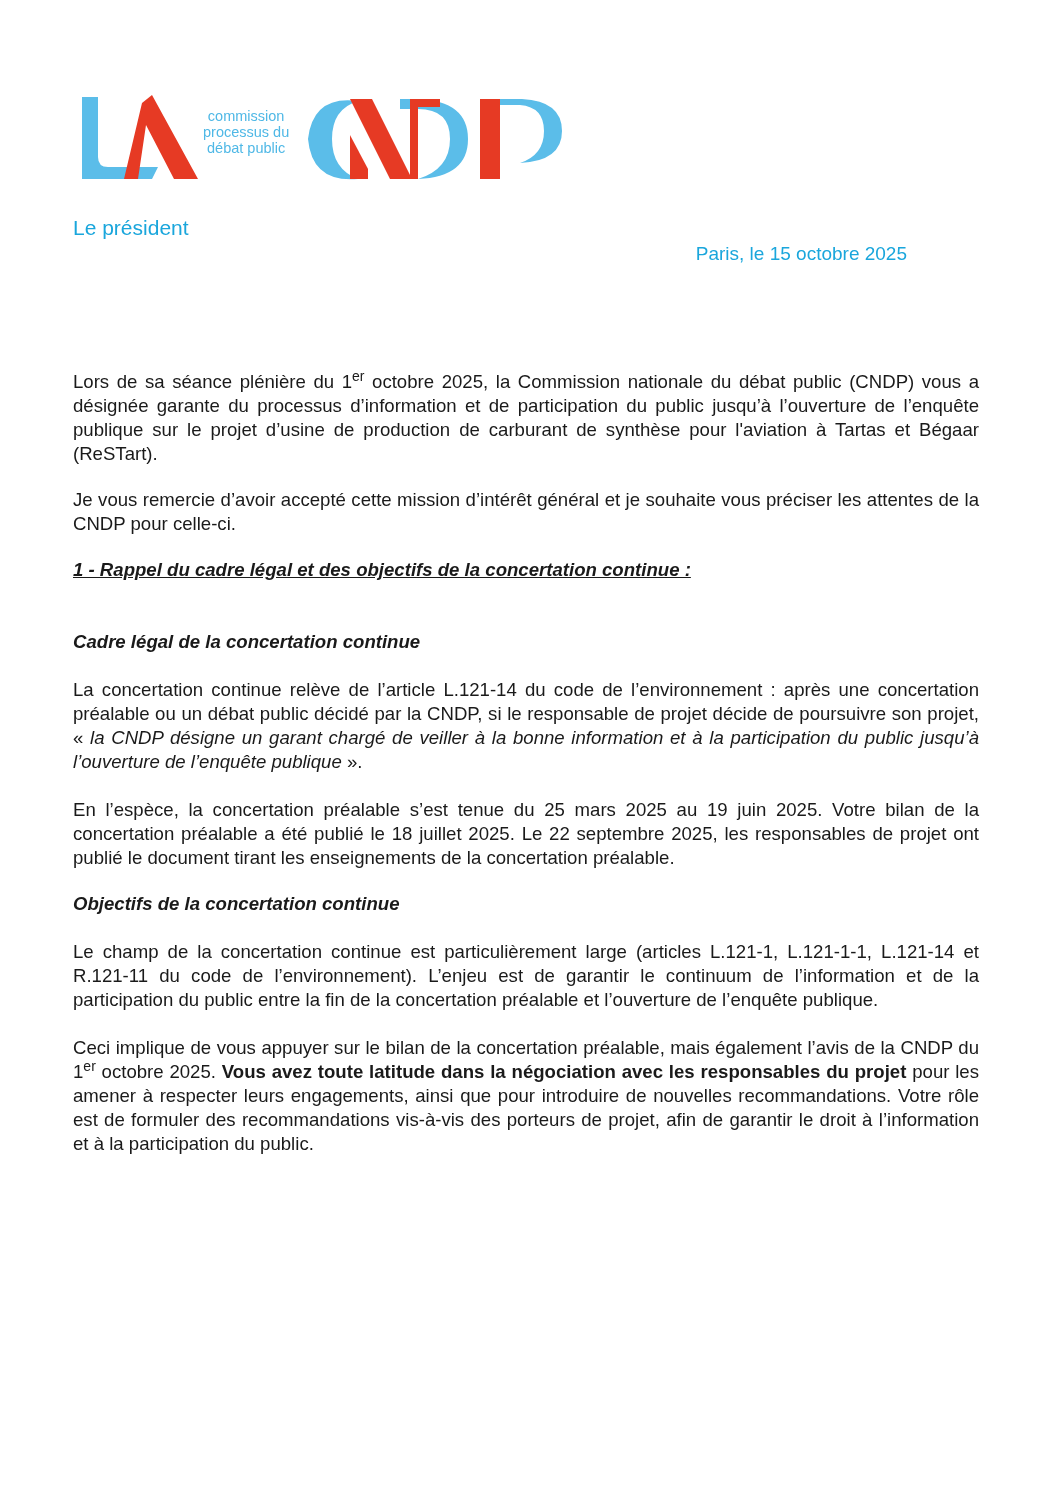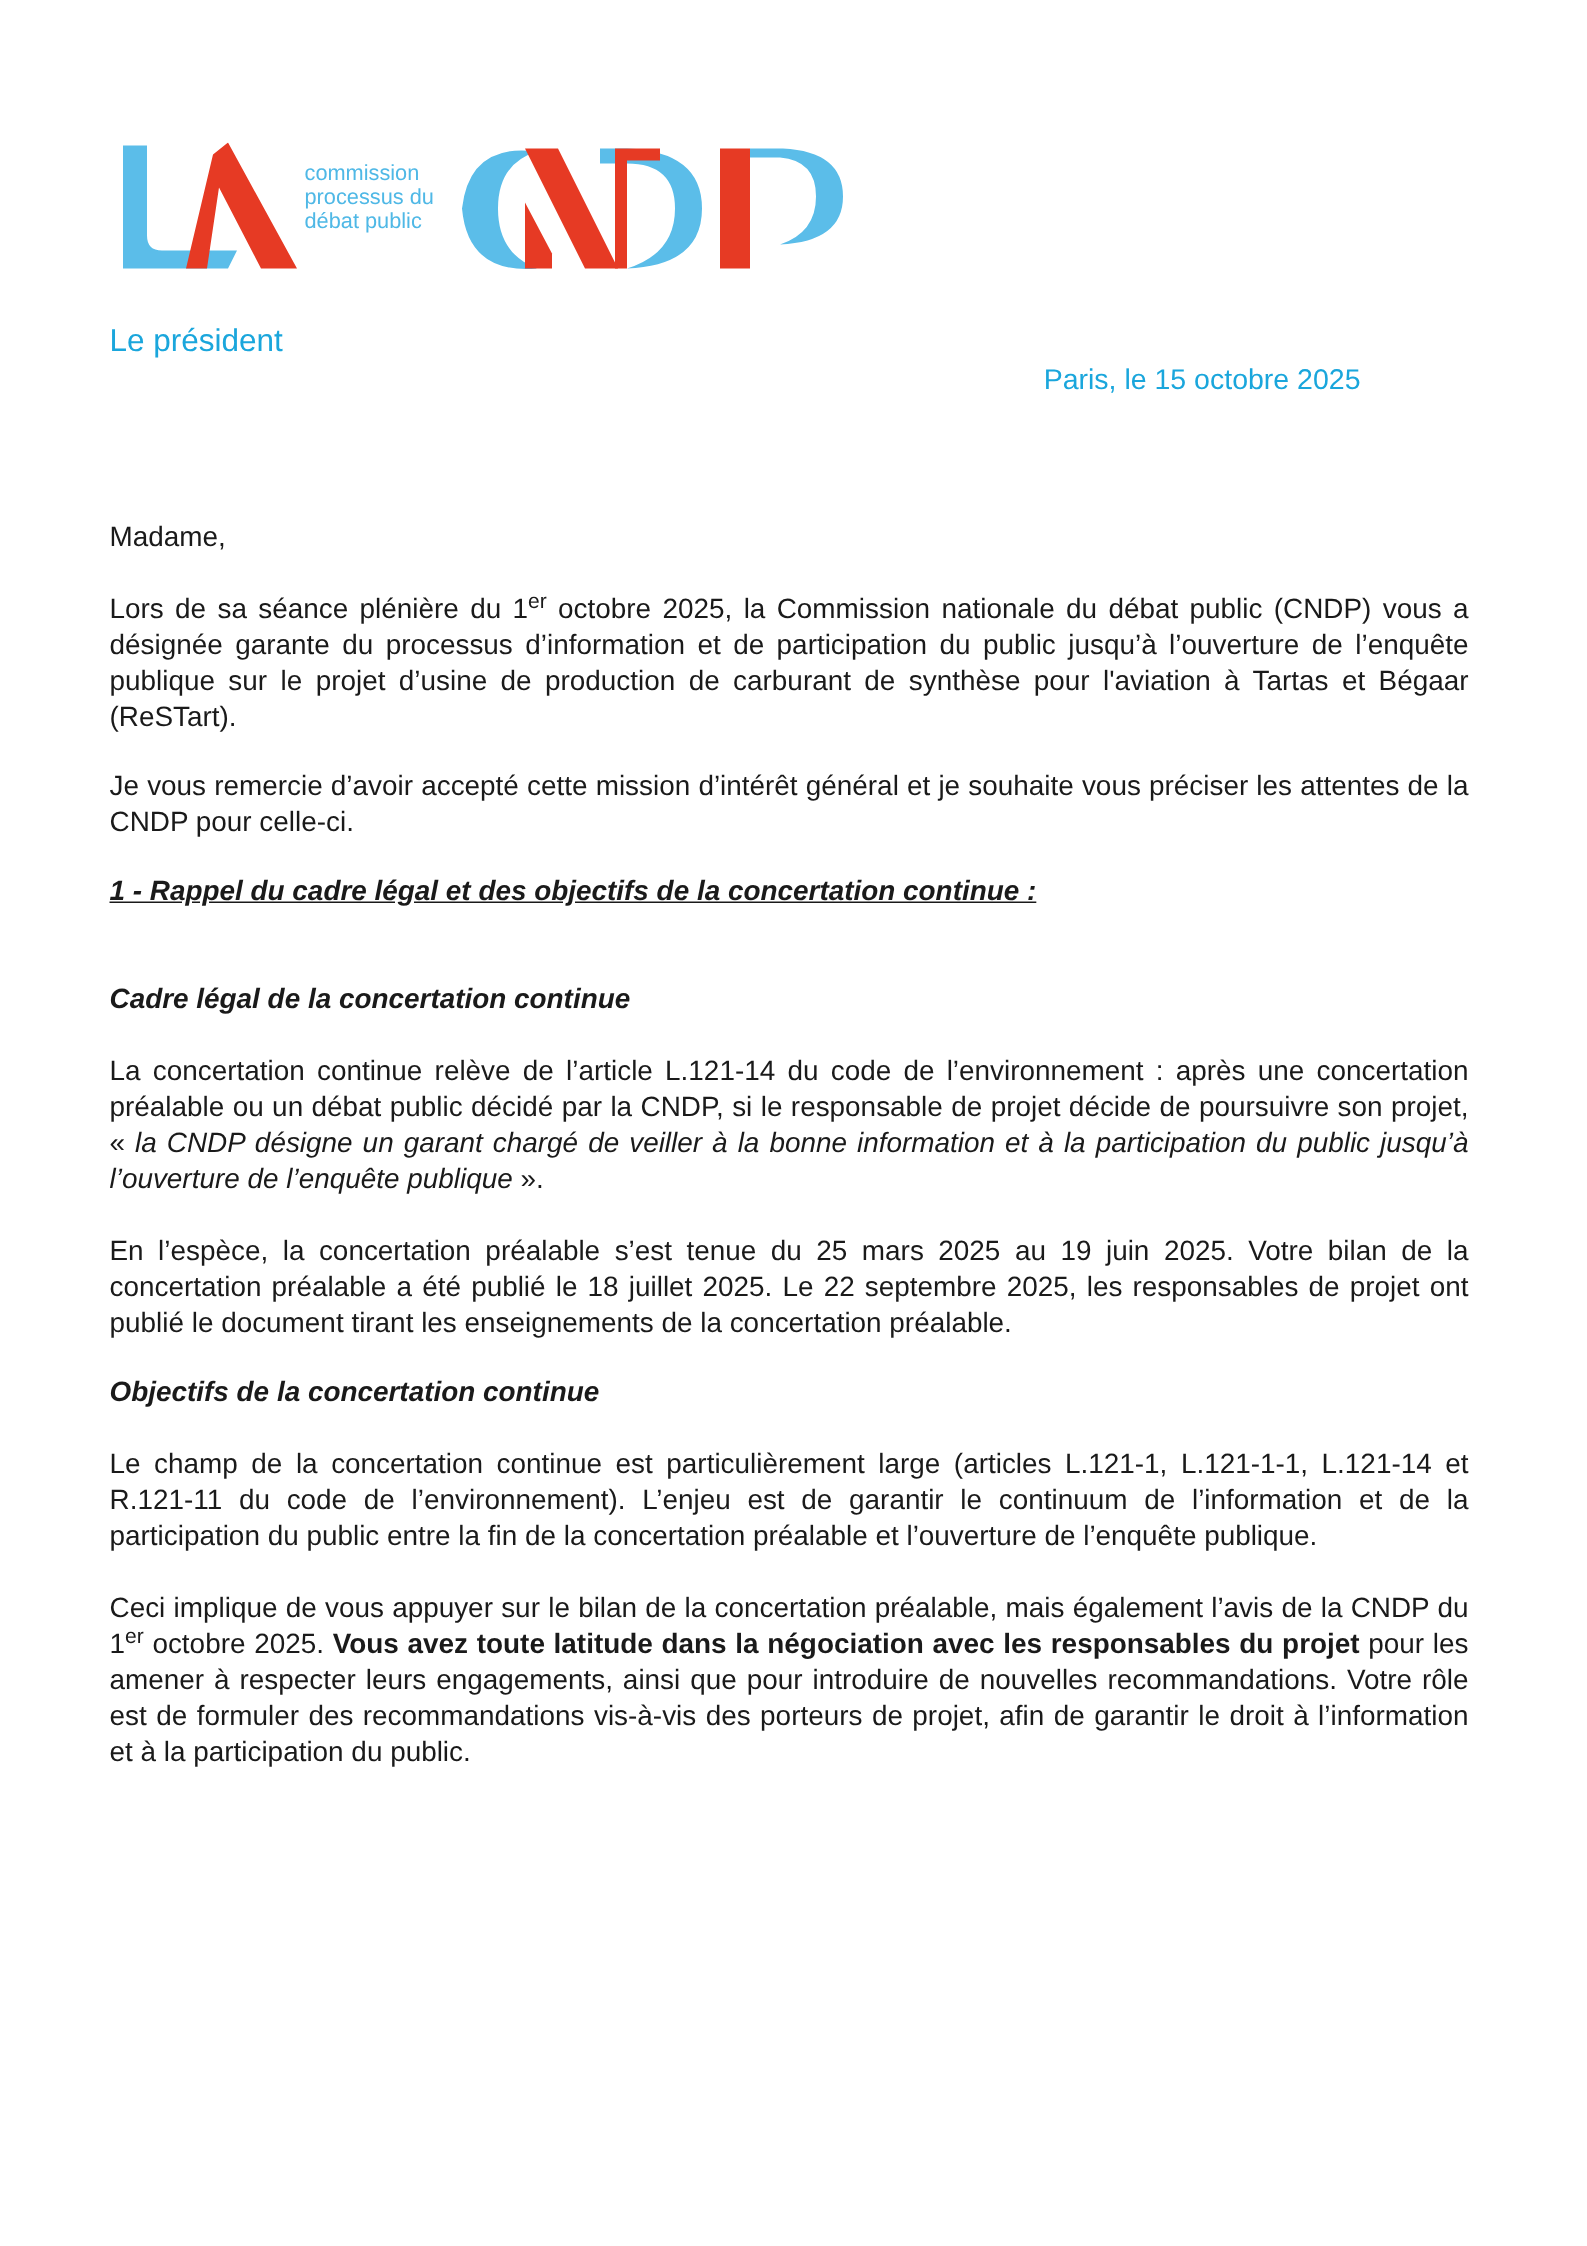--- a/index.html
+++ b/index.html
@@ -1,20 +1,20 @@
 <!DOCTYPE html>
 <html><head>
 <meta charset="utf-8">
 <style>
   html, body { margin: 0; padding: 0; background: #ffffff; }
   body { width: 1058px; height: 1497px; position: relative; overflow: hidden;
          font-family: "Liberation Sans", sans-serif; color: #1a1a1a; }
   .logo { position: absolute; left: 80px; top: 95px; width: 500px; height: 85px; }
   .logo-sub { position: absolute; left: 203px; top: 108px; font-size: 14.5px; line-height: 16px;
-              color: #4fb8e6; font-family: "Liberation Sans", sans-serif; }
+              color: #4fb8e6; font-family: "Liberation Sans", sans-serif; text-align: center; }
   .sender { position: absolute; left: 73px; top: 216px; font-size: 21px; color: #1aa6dc; }
   .date { position: absolute; right: 151px; top: 243px; font-size: 19px; color: #1aa6dc; text-align: right; }
   .body { position: absolute; left: 73px; top: 346px; width: 906px; font-size: 18.6px; line-height: 24px; }
   .body p { margin: 0; text-align: justify; }
   .gap-s { height: 22px; }
   .gap-m { height: 24px; }
   .gap-l { height: 48px; }
   .heading { font-weight: bold; font-style: italic; }
   .heading.u { text-decoration: underline; }
   sup { font-size: 14px; line-height: 0; vertical-align: 7px; }
@@ -46,21 +46,20 @@
 <div class="logo-sub">
   <div>commission</div>
   <div>processus du</div>
   <div>débat public</div>
 </div>
 
 <div class="sender">Le président</div>
 <div class="date">Paris, le 15 octobre 2025</div>
 
 <div class="body">
-  <p>Madame,</p>
   <div class="gap-m"></div>
   <p><span>Lors de sa séance plénière du 1</span><sup>er</sup><span> octobre 2025, la Commission nationale du débat public (CNDP) vous a désignée garante du processus d’information et de participation du public jusqu’à l’ouverture de l’enquête publique sur le projet d’usine de production de carburant de synthèse pour l'aviation à Tartas et Bégaar (ReSTart).</span></p>
   <div class="gap-s"></div>
   <p>Je vous remercie d’avoir accepté cette mission d’intérêt général et je souhaite vous préciser les attentes de la CNDP pour celle-ci.</p>
   <div class="gap-s"></div>
   <p class="heading u">1 - Rappel du cadre légal et des objectifs de la concertation continue :</p>
   <div class="gap-l"></div>
   <p class="heading">Cadre légal de la concertation continue</p>
   <div class="gap-m"></div>
   <p><span>La concertation continue relève de l’article L.121-14 du code de l’environnement : après une concertation préalable ou un débat public décidé par la CNDP, si le responsable de projet décide de poursuivre son projet, « </span><em>la CNDP désigne un garant chargé de veiller à la bonne information et à la participation du public jusqu’à l’ouverture de l’enquête publique</em><span> ».</span></p>

